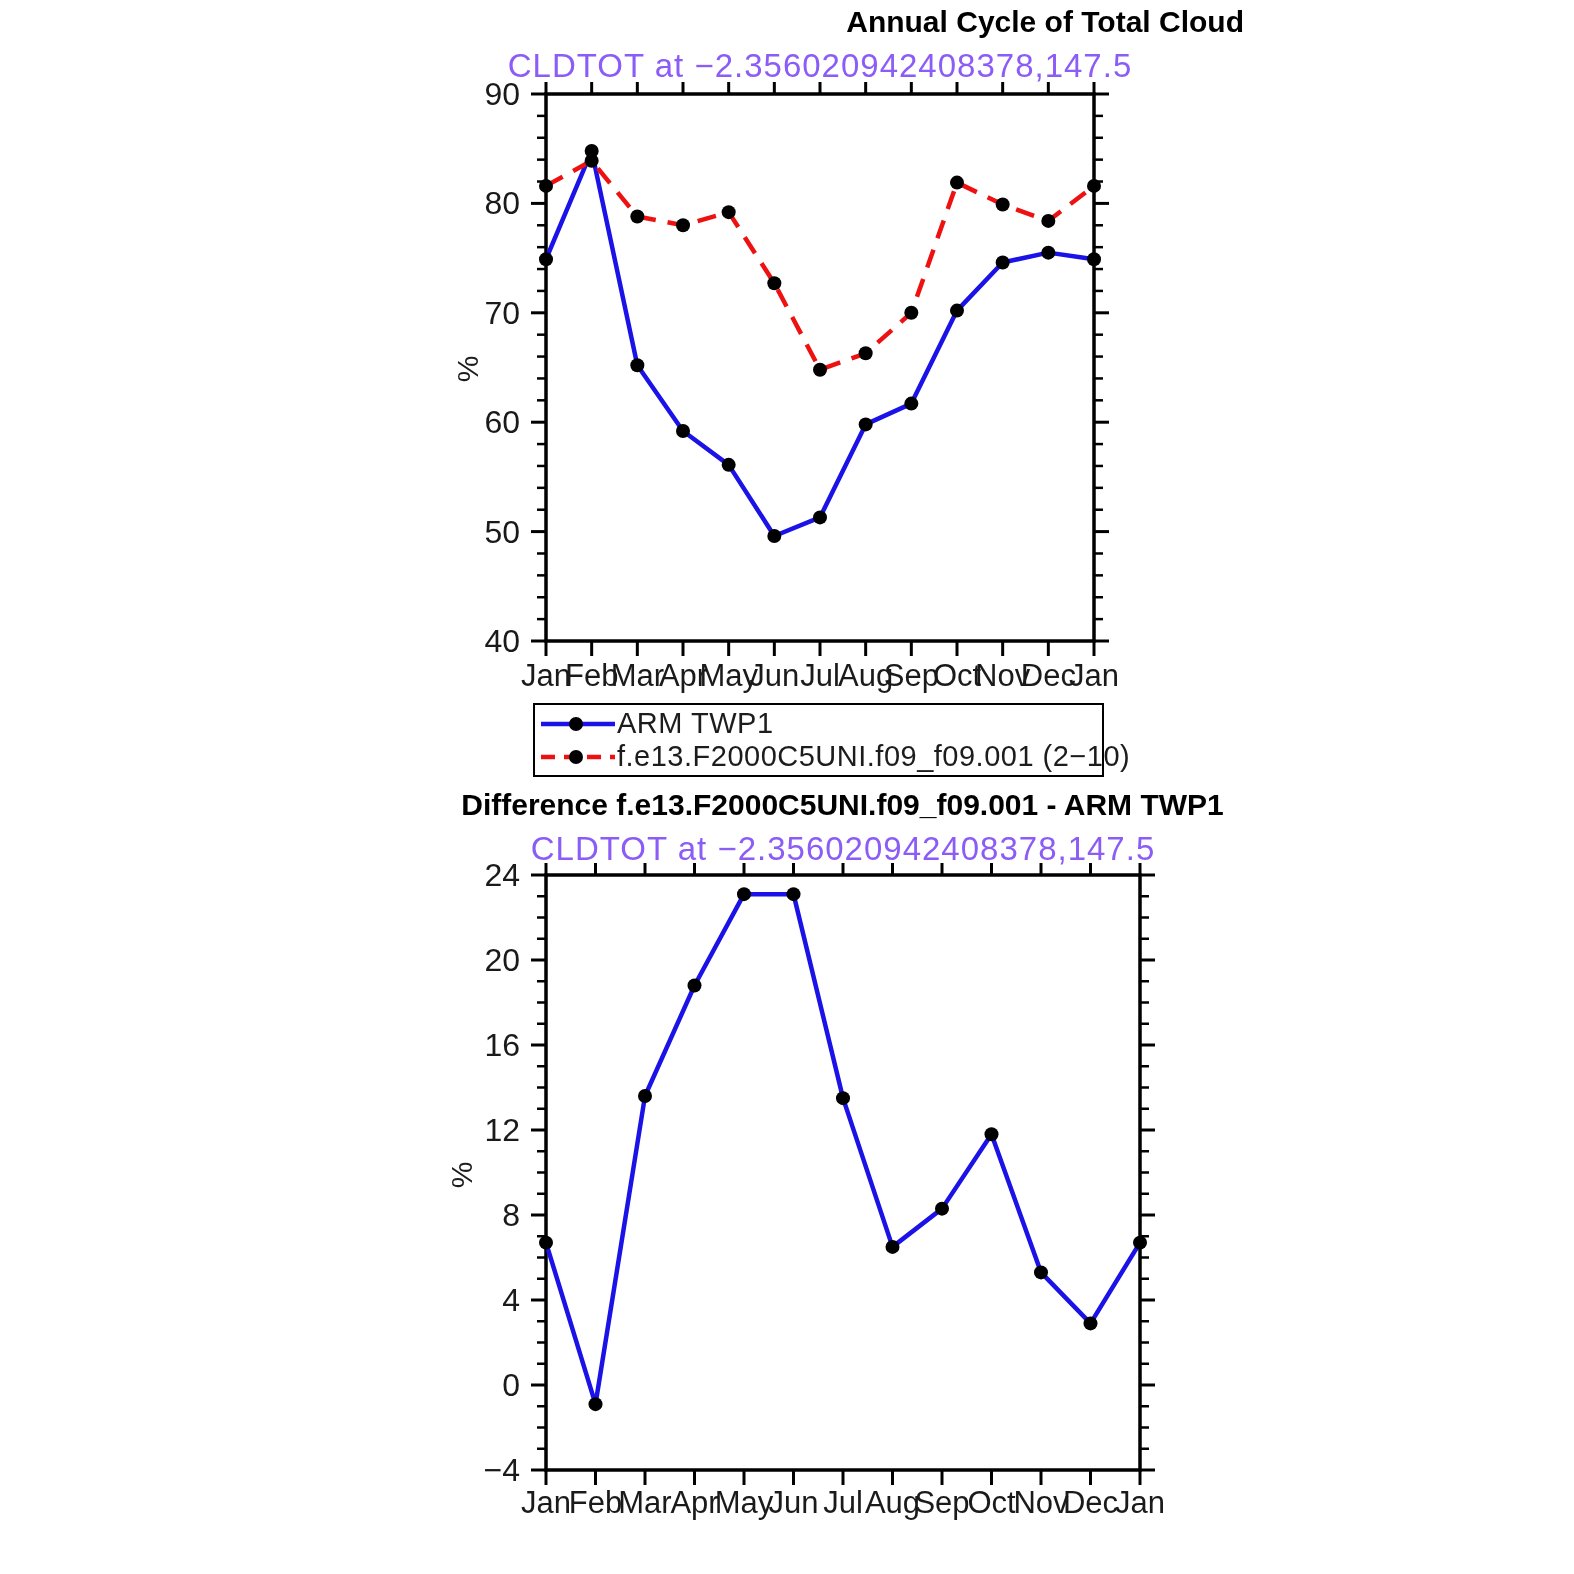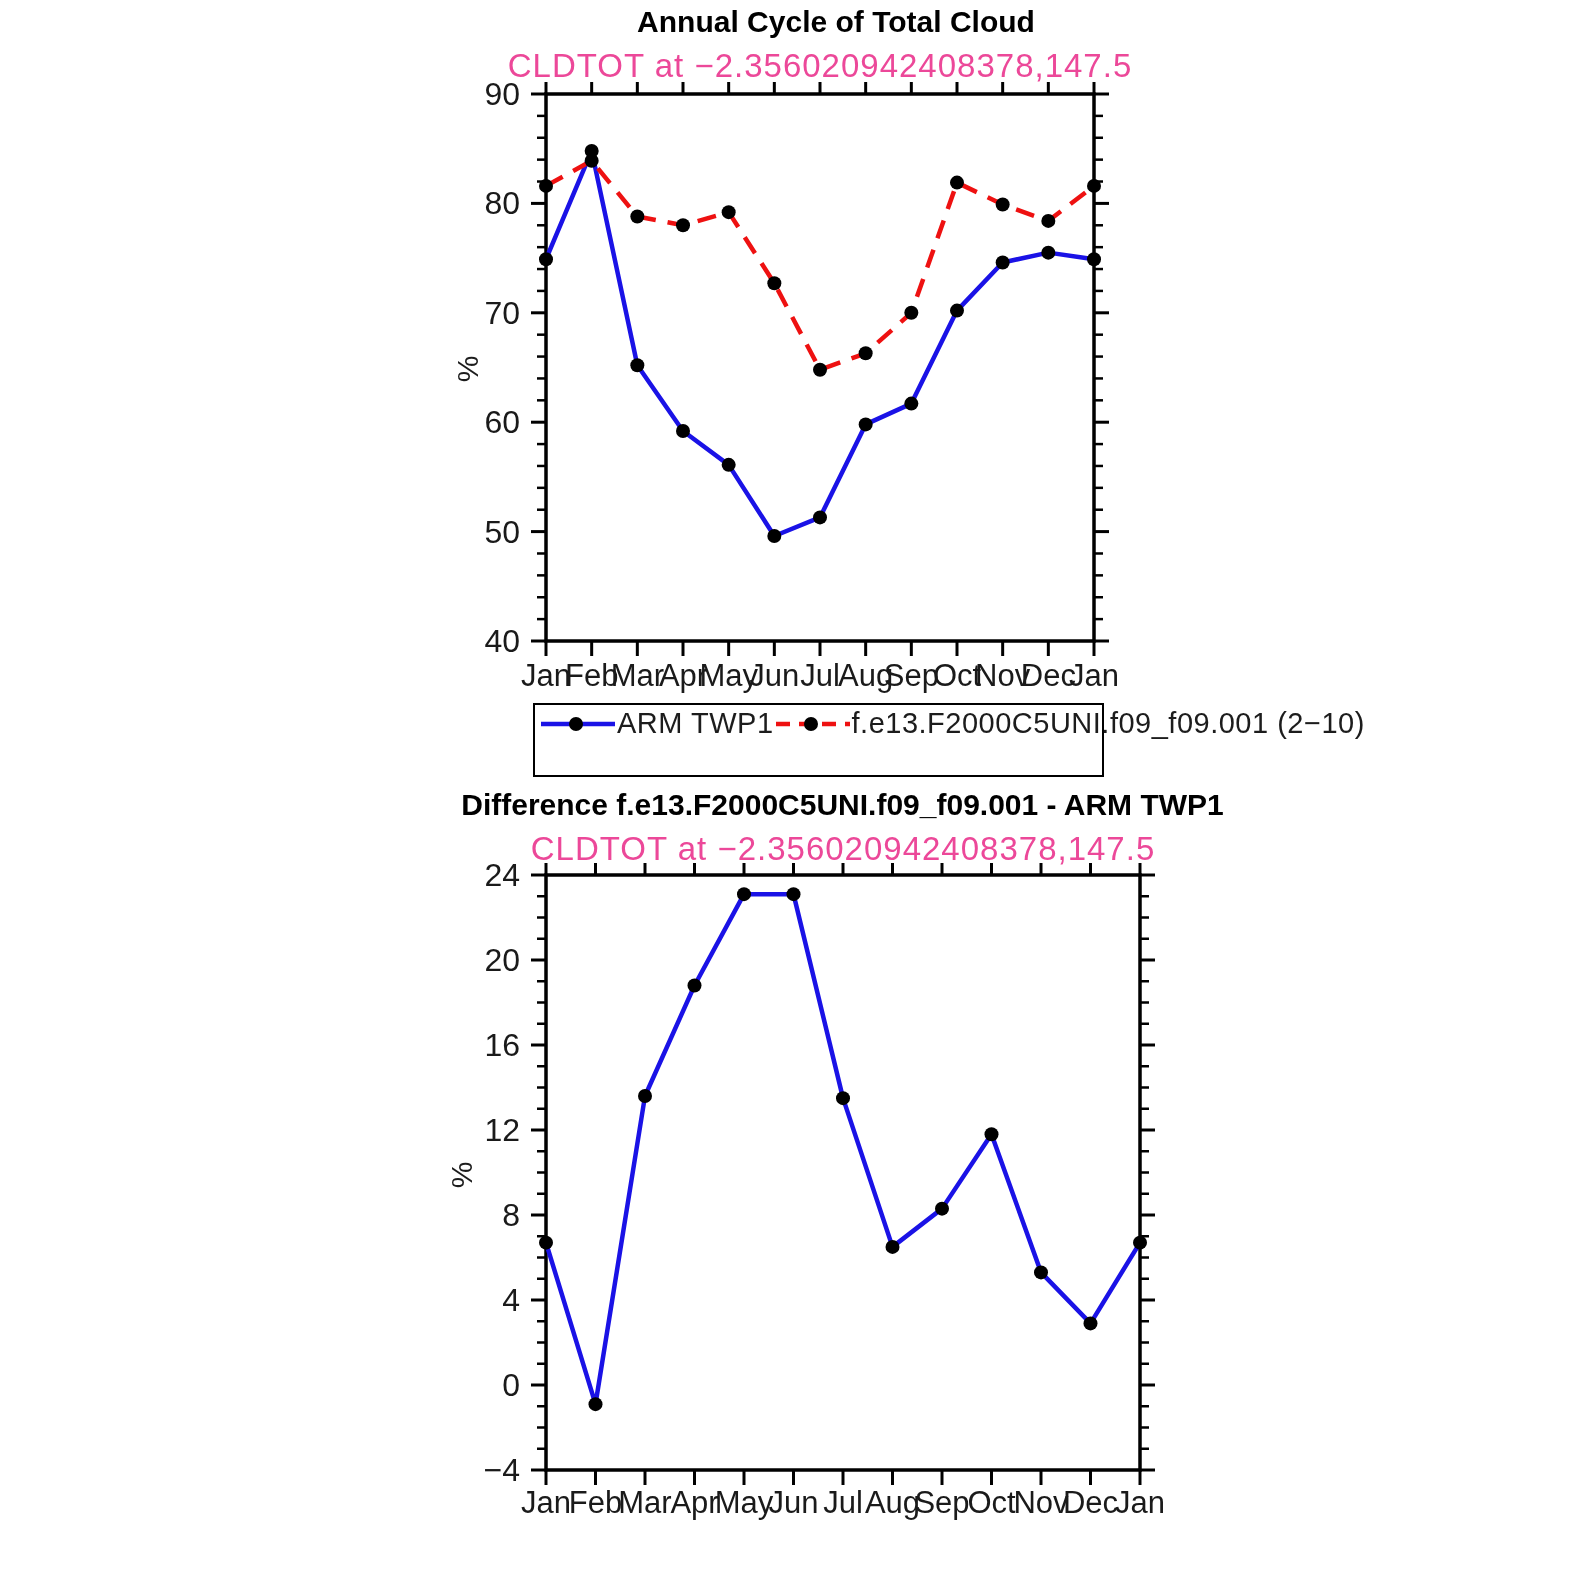--- a/index.html
+++ b/index.html
@@ -25,21 +25,21 @@
     letter-spacing: 0px;
     color: #000000;
     white-space: nowrap;
   }
   .chart-subtitle {
     position: absolute;
     text-align: center;
     font-weight: normal;
     font-size: 33px;
     letter-spacing: 1px;
-    color: #ec4899;
+    color: #8b5cf6;
     white-space: nowrap;
   }
   .y-axis-label {
     position: absolute;
     width: 44px;
     height: 34px;
     display: flex;
     align-items: center;
     justify-content: center;
     font-size: 30px;
@@ -48,21 +48,21 @@
   }
   #legend {
     position: absolute;
     left: 533px;
     top: 703px;
     width: 571px;
     height: 74px;
     border: 2px solid #000000;
     box-sizing: border-box;
     display: flex;
-    flex-direction: row;
+    flex-direction: column;
     justify-content: space-evenly;
     padding: 2px 0 2px 4px;
     background: #ffffff;
   }
   .legend-row {
     display: flex;
     align-items: center;
     height: 33px;
   }
   .legend-sample { flex: 0 0 78px; height: 18px; }
@@ -321,21 +321,21 @@
       <circle cx="793.5" cy="894.125" r="7" fill="#000000"></circle>
       <circle cx="843" cy="1098.125" r="7" fill="#000000"></circle>
       <circle cx="892.5" cy="1246.875" r="7" fill="#000000"></circle>
       <circle cx="942" cy="1208.625" r="7" fill="#000000"></circle>
       <circle cx="991.5" cy="1134.25" r="7" fill="#000000"></circle>
       <circle cx="1041" cy="1272.375" r="7" fill="#000000"></circle>
       <circle cx="1090.5" cy="1323.375" r="7" fill="#000000"></circle>
       <circle cx="1140" cy="1242.625" r="7" fill="#000000"></circle>
     </svg>
 
-  <div class="chart-title" style="left:412px; top:5px; width:848px;">Annual Cycle of Total Cloud</div>
+  <div class="chart-title" style="left:396px; top:5px; width:848px;text-align:right;">Annual Cycle of Total Cloud</div>
 
   <div class="chart-subtitle" style="left:396px; top:47px; width:848px;">CLDTOT at −2.356020942408378,147.5</div>
 
   <div class="y-axis-label" style="left:446px; top:352px;">%</div>
 
   <div id="legend">
     <div class="legend-row">
       <svg class="legend-sample" viewBox="0 0 78 18">
         <line x1="2" y1="9" x2="76" y2="9" stroke-width="4.5" stroke="#1a12e6"></line>
         <circle cx="37" cy="9" r="7" fill="#000000"></circle>

